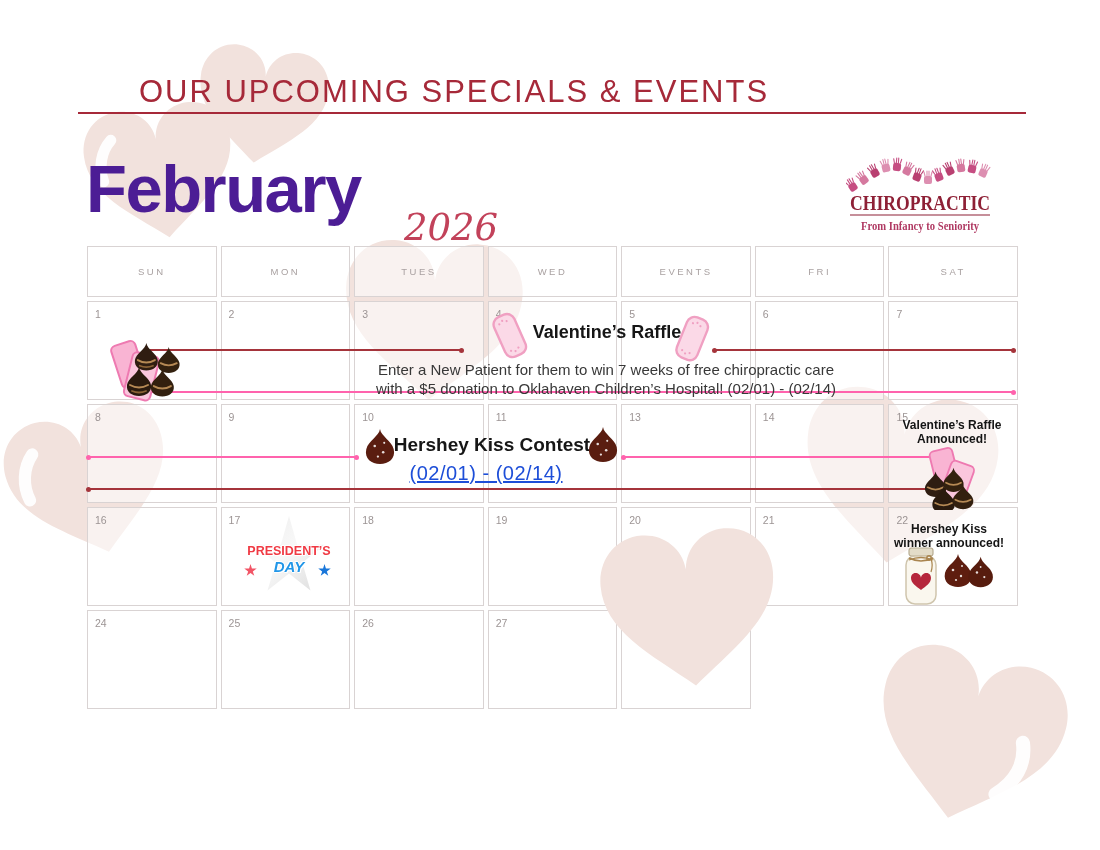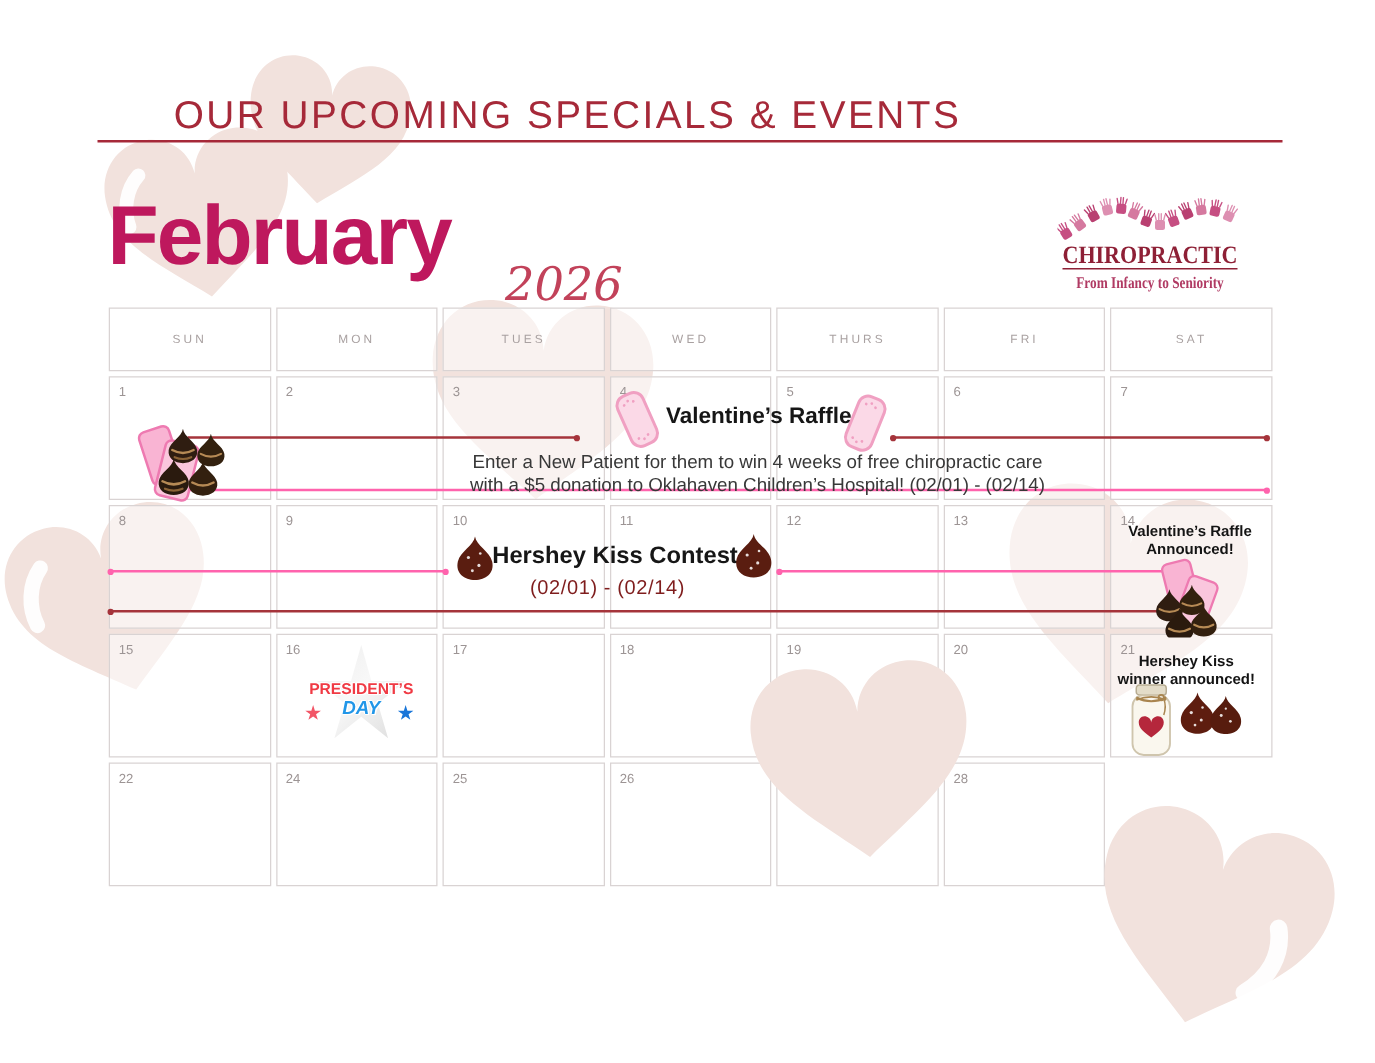--- a/index.html
+++ b/index.html
@@ -10,21 +10,21 @@
   .heart{position:absolute;z-index:0;}
   .heart.above{z-index:4;}
   .heart path.body{fill:#f2e2dd;}
   .heart path.shine{fill:none;stroke:#ffffff;stroke-width:7;stroke-linecap:round;opacity:.92;}
 
   
   .page-title{position:absolute;z-index:3;left:0;top:74px;width:908px;text-align:center;
               font-size:31px;font-weight:500;letter-spacing:2px;color:#a62939;}
   .title-rule{position:absolute;z-index:3;left:78px;top:112px;width:948px;height:2px;background:#a62939;}
   .month-title{position:absolute;z-index:3;left:86px;top:152px;font-size:67px;line-height:74px;
-               font-weight:700;letter-spacing:-1.5px;color:#be185d;}
+               font-weight:700;letter-spacing:-1.5px;color:#4c1d95;}
   .year-label{position:absolute;z-index:3;left:404px;top:176px;font-family:"DejaVu Serif",serif;
               font-style:italic;font-size:37px;color:#c2425a;margin-top:30px;}
   .logo{position:absolute;z-index:3;left:846px;top:156px;}
 
   
   .calendar{position:absolute;z-index:2;left:87px;top:246px;width:931px;
             display:grid;grid-template-columns:repeat(7,1fr);
             grid-template-rows:51px repeat(4,99px);gap:4px;}
   .dayhead{border:1px solid #d9d3d3;background:rgba(255,255,255,.55);
            display:flex;align-items:center;justify-content:center;
@@ -39,21 +39,21 @@
   .eline.pink{background:#ff63ad;}
   .eline.dl::before{content:'';position:absolute;left:-2px;top:-1.5px;width:5px;height:5px;
                     border-radius:50%;background:inherit;}
   .eline.dr::after{content:'';position:absolute;right:-2px;top:-1.5px;width:5px;height:5px;
                    border-radius:50%;background:inherit;}
   .ev-title{font-weight:700;color:#161616;white-space:nowrap;transform:translateX(-50%);}
   .ev-desc{color:#383838;text-align:center;transform:translateX(-50%);white-space:nowrap;
            font-size:15px;line-height:19px;}
   .ev-small{font-weight:700;color:#141414;text-align:center;transform:translateX(-50%);
             font-size:12px;line-height:13.5px;white-space:nowrap;}
-  .ev-range{color:#7f1d1d;font-size:16px;letter-spacing:.5px;transform:translateX(-50%);white-space:nowrap;}
+  .ev-range{color:#1d4ed8;font-size:20px;letter-spacing:.5px;transform:translateX(-50%);white-space:nowrap;text-decoration:underline;}
 
   
   .pres{position:absolute;z-index:10;left:244px;top:514px;width:90px;height:94px;}
   .pres .bigstar{position:absolute;left:8px;top:2px;width:74px;height:82px;
       background:linear-gradient(135deg,#ececec 0%,#f8f8f8 45%,#d9d9d9 100%);
       clip-path:polygon(50% 0%,61% 35%,98% 35%,68% 57%,79% 91%,50% 70%,21% 91%,32% 57%,2% 35%,39% 35%);}
   .pres .l1{position:absolute;left:50%;top:30px;transform:translateX(-50%);
       font-size:12.5px;font-weight:700;color:#f03a44;white-space:nowrap;
       text-shadow:-1px 0 #fff,1px 0 #fff,0 -1px #fff,0 1px #fff,1px 1px #fff,-1px -1px #fff;}
   .pres .l2{position:absolute;left:50%;top:44px;transform:translateX(-50%);
@@ -158,21 +158,21 @@
     <text x="74" y="54" text-anchor="middle" font-family="Liberation Serif, serif" font-weight="bold" font-size="20" fill="#8e2036" textLength="140" lengthAdjust="spacingAndGlyphs">CHIROPRACTIC</text>
     <line x1="4" y1="59" x2="144" y2="59" stroke="#8e2036" stroke-width="1.2"></line>
     <text x="74" y="74" text-anchor="middle" font-family="Liberation Serif, serif" font-weight="bold" font-size="13" fill="#b03a63" textLength="118" lengthAdjust="spacingAndGlyphs">From Infancy to Seniority</text>
   </svg>
 
   <div class="calendar">
       <div class="dayhead">SUN</div>
       <div class="dayhead">MON</div>
       <div class="dayhead">TUES</div>
       <div class="dayhead">WED</div>
-      <div class="dayhead">THURS</div>
+      <div class="dayhead">EVENTS</div>
       <div class="dayhead">FRI</div>
       <div class="dayhead">SAT</div>
       <div class="daycell">
         <span class="datenum">1</span>
       </div>
       <div class="daycell">
         <span class="datenum">2</span>
       </div>
       <div class="daycell">
         <span class="datenum">3</span>
@@ -193,23 +193,20 @@
         <span class="datenum">8</span>
       </div>
       <div class="daycell">
         <span class="datenum">9</span>
       </div>
       <div class="daycell">
         <span class="datenum">10</span>
       </div>
       <div class="daycell">
         <span class="datenum">11</span>
-      </div>
-      <div class="daycell">
-        <span class="datenum">12</span>
       </div>
       <div class="daycell">
         <span class="datenum">13</span>
       </div>
       <div class="daycell">
         <span class="datenum">14</span>
       </div>
       <div class="daycell">
         <span class="datenum">15</span>
       </div>
@@ -294,21 +291,21 @@
     <circle cx="9" cy="9" r="1.1" fill="#f0a0c2"></circle>
       <circle cx="13" cy="7" r="1.1" fill="#f0a0c2"></circle>
       <circle cx="17" cy="9" r="1.1" fill="#f0a0c2"></circle>
     <circle cx="9" cy="38" r="1.1" fill="#f0a0c2"></circle>
       <circle cx="13" cy="40" r="1.1" fill="#f0a0c2"></circle>
       <circle cx="17" cy="38" r="1.1" fill="#f0a0c2"></circle>
   </svg>
   <div class="eline red dl dr" style="left:714px;top:349px;width:300px"></div>
 
   <div class="ev ev-desc" style="left:606px;top:360px">
-    <span style="display:block">Enter a New Patient for them to win 4 weeks of free chiropractic care</span>
+    <span style="display:block">Enter a New Patient for them to win 7 weeks of free chiropractic care</span>
     <span style="display:block">with a $5 donation to Oklahaven Children’s Hospital!  (02/01) - (02/14)</span>
   </div>
   <div class="eline pink dr" style="left:150px;top:391px;width:864px"></div>
 
   <div class="eline pink dl dr" style="left:88px;top:456px;width:269px"></div>
   <svg class="ev" style="left:362px;top:427px" width="36" height="38" viewBox="0 0 34 36">
     <path d="M17,2 C18,9 28,13 30,21 C32,30 25,35 17,35 C9,35 2,30 4,21 C6,13 16,9 17,2 Z" fill="#5a1d10"></path>
     <circle cx="12" cy="18" r="1.2" fill="#fff" opacity=".85"></circle>
       <circle cx="20" cy="24" r="1.2" fill="#fff" opacity=".85"></circle>
     <circle cx="15" cy="28" r="1.1" fill="#fff" opacity=".85"></circle>

